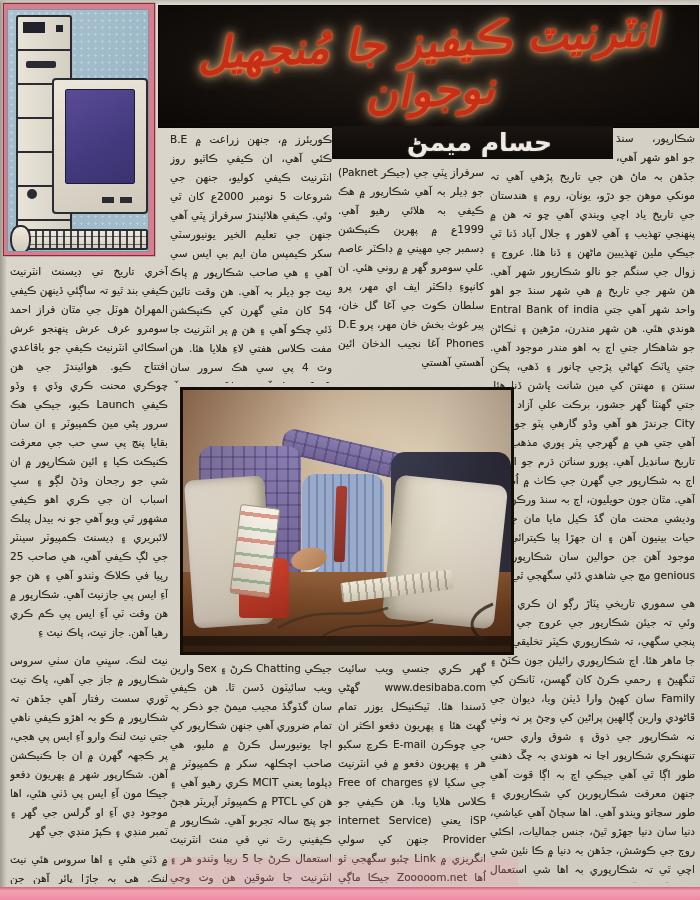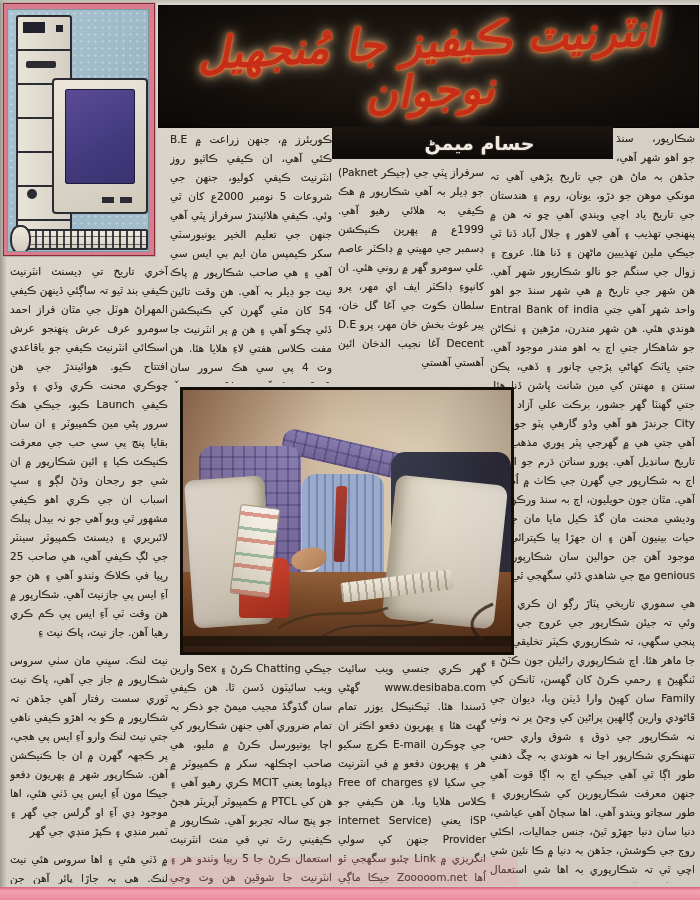--- a/index.html
+++ b/index.html
@@ -32,21 +32,21 @@
     transform:rotate(-3deg);
     text-shadow:0 0 3px #ff7a30,0 0 9px #e8a060,0 0 16px #9a9a8a,1px 1px 0 #5a1006;
     padding:0 8px;
   }
   .byline-bar{
     position:absolute;left:332px;top:126px;width:281px;height:33px;
     background:linear-gradient(#1b1511,#0d0a08);
     display:flex;align-items:center;justify-content:center;
   }
   .byline-bar .byline{
-    color:#efe9df;font-size:19px;font-weight:bold;direction:rtl;
+    color:#efe9df;font-size:25px;font-weight:bold;direction:rtl;
     text-shadow:0 0 2px #555;
     margin-left:14px;
   }
 
   
   .clipart{
     position:absolute;left:3px;top:3px;width:152px;height:253px;
     background:#d97d8e;
     padding:6px;box-sizing:border-box;
     box-shadow:inset 0 0 0 1px #8a2a3a, 0 0 0 1px #b7aFA6;
@@ -200,21 +200,21 @@
     <div class="headline">انٽرنيٽ ڪيفيز جا مُنجهيل نوجوان</div>
   </div>
   <div class="byline-bar">
     <div class="byline">حسام ميمڻ</div>
   </div>
 
   <div class="col c2t">
     <p>ڪوريئرز ۾، جنهن زراعت ۾ B.E ڪئي آهي، ان ڪيفي ڪاٿيو روز انٽرنيٽ ڪيفي کوليو، جنهن جي شروعات 5 نومبر 2000ع کان ٿي وئي. ڪيفي هلائيندڙ سرفراز ڀٽي آهي جنهن جي تعليم الخير يونيورسٽي سکر ڪيمپس مان ايم بي ايس سي آهي ۽ هي صاحب شڪارپور ۾ پاڪ نيٽ جو ڊيلر بہ آهي. هن وقت تائين 54 کان مٿي گهرن کي ڪنيڪشن ڏئي چڪو آهي ۽ هن ۾ پر انٽرنيٽ جا مفت ڪلاس هفتي لاءِ هلايا هئا. هن وٽ 4 پي سي هڪ سرور سان ڪنيڪٽ ٿيل آهي ۽ پاڪ نيٽ پر آءِ ايس پي ڪجهہ</p>
   </div>
   <div class="col c3t">
-    <p>سرفراز ڀٽي جي (جيڪر Paknet) جو ڊيلر بہ آهي شڪارپور ۾ هڪ ڪيفي بہ هلائي رهيو آهي. 1999ع ۾ پهرين ڪنيڪشن ڊسمبر جي مهيني ۾ ڊاڪٽر عاصم علي سومرو گهر ۾ روني هئي. ان کانپوءِ ڊاڪٽر ايف اي مهر، پرو سلطان ڪوٽ جي آغا گل خان، پير غوث بخش خان مهر، پرو D.E Decent آغا نجيب الدخان ائين آهستي آهستي</p>
+    <p>سرفراز ڀٽي جي (جيڪر Paknet) جو ڊيلر بہ آهي شڪارپور ۾ هڪ ڪيفي بہ هلائي رهيو آهي. 1999ع ۾ پهرين ڪنيڪشن ڊسمبر جي مهيني ۾ ڊاڪٽر عاصم علي سومرو گهر ۾ روني هئي. ان کانپوءِ ڊاڪٽر ايف اي مهر، پرو سلطان ڪوٽ جي آغا گل خان، پير غوث بخش خان مهر، پرو D.E Phones آغا نجيب الدخان ائين آهستي آهستي</p>
   </div>
   <div class="col c4">
     <div class="byline-spacer"></div>
     <p>شڪارپور، سنڌ جو اهو شهر آهي، جڏهن بہ ماڻ هن جي تاريخ پڙهي آهي تہ مونکي موهن جو دڙو، يونان، روم ۽ هندستان جي تاريخ ياد اچي ويندي آهي ڇو تہ هن ۾ پنهنجي تهذيب ۽ آهي لاهور ۽ جلال آباد ڏنا ٿي جيڪي ملين تهذيبين ماڻهن ۽ ڏنا هئا. عروج ۽ زوال جي سنگم جو نالو شڪارپور شهر آهي. هن شهر جي تاريخ ۾ هي شهر سنڌ جو اهو واحد شهر آهي جتي Entral Bank of india هوندي هئي. هن شهر مندرن، مڙهين ۽ ٺڪاڻن جو شاهڪار جتي اڄ بہ اهو مندر موجود آهي. جتي ڀاٽڪ کهاڻي پڙجي چانور ۽ ڏهي، پڪن سنتن ۽ مهنتن کي مين شانت ڀاشن ڏنا هئا. جتي گهنٽا گهر جشور، برڪت علي آزاد Pink City جرندڙ هو آهي وڏو گارهي پٽو جو نهيل آهي جتي هي ۾ گهرجي پٽر پوري مذهب جي تاريخ سانڍيل آهي. پورو سناتن ڌرم جو اتهاس اڄ بہ شڪارپور جي گهرن جي ڪاٺ ۾ اُڪريل آهي. مٿان جون حويليون، اڄ بہ سنڌ ورڪن جي وديشي محنت مان گڏ ڪيل مايا مان جوڙيل حيات بينيون آهن ۽ ان جهڙا ٻيا ڪيترائي آثار موجود آهن جن حوالين سان شڪارپور جي genious مچ جي شاهدي ڏئي سگهجي ٿي.</p>
     <p>هي سموري تاريخي پٽاڙ رڳو ان ڪري ڪئي وئي تہ جيئن شڪارپور جي عروج جي پروڄ پنجي سگهي، تہ شڪارپوري ڪيٽر تخليقي نسر جا ماهر هئا. اڄ شڪارپوري رائيلن جون ڪٽڻ ۽ ٽنگهيڻ ۽ رحمي ڪرڻ کان گهسن، ٽانڪن کي Family سان کهيڻ وارا ڏيٺن ويا، ديوان جي ڦاڻودي وارين ڳالهين پراڻين کي وڃڻ پر نہ وٺي نہ شڪارپور جي ذوق ۽ شوق واري حس، تنهنڪري شڪارپور اڃا نہ هوندي بہ چڱ ذهني طور اڳا ٿي آهي جيڪي اڄ بہ اڳا قوت آهي جنهن معرفت شڪارپورين کي شڪارپوري ۽ طور سڃاتو ويندو آهي. اها سڄاڻ آهي عياشي، دنيا سان دنيا جهڙو ٿيڻ، جنس جماليات، اڪئي روڄ جي ڪوشش، جڏهن بہ دنيا ۾ ڪا نئين شي اچي ٿي تہ شڪارپوري بہ اها شي استعمال ڪرڻ گهرندا آهن، تنهن ڪري هتان جا شوقين اها شي ڪيئن بہ حاصل ڪندا آهن. ان جو تازو مثال انٽرنيٽ آهي، هتي انٽرنيٽ جي شروعات بقول</p>
   </div>
   <div class="col c1">
     <p>آخري تاريخ تي ڊيسنٽ انٽرنيٽ ڪيفي بند ٿيو تہ ساڳئي ڏينهن ڪيفي المهراڻ هوٽل جي مٿان فراز احمد سومرو عرف عرش پنهنجو عرش اسڪائي انٽرنيٽ ڪيفي جو باقاعدي افتتاح ڪيو. هوائيندڙ جي هن چوڪري محنت ڪري وڏي ۽ وڏو ڪيفي Launch ڪيو، جيڪي هڪ سرور پڻي مين ڪمپيوٽر ۽ ان سان بقايا پنج پي سي حب جي معرفت ڪنيڪٽ ڪيا ۽ ائين شڪارپور ۾ ان شي جو رجحان وڌڻ لڳو ۽ سڀ اسباب ان جي ڪري اهو ڪيفي مشهور ٿي ويو آهي جو نہ بيدل پبلڪ لائبريري ۽ ڊيسنٽ ڪمپيوٽر سينٽر جي لڳ ڪيفي آهي، هي صاحب 25 رپيا في ڪلاڪ وٺندو آهي ۽ هن جو آءِ ايس پي جازنيٽ آهي. شڪارپور ۾ هن وقت ٽي آءِ ايس پي ڪم ڪري رهيا آهن. جاز نيٽ، پاڪ نيٽ ءِ</p>
     <p>نيٽ لنڪ. سڀني مان سٺي سروس شڪارپور ۾ جاز جي آهي، پاڪ نيٽ ٿوري سست رفتار آهي جڏهن تہ شڪارپور ۾ ڪو بہ اهڙو ڪيفي ناهي جتي نيٽ لنڪ وارو آءِ ايس پي هجي، پر ڪجهہ گهرن ۾ ان جا ڪنيڪشن آهن. شڪارپور شهر ۾ پهريون دفعو جيڪا مون آءِ ايس پي ڏٺي هئي، اها موجود ڊي آءِ او گرلس جي گهر ۽ ٽمبر منڊي ۽ ڪپڙ منڊي جي گهر</p>
     <p>۾ ڏٺي هئي ۽ اها سروس هئي نيٽ لنڪ. هي بہ جاڙا ڀائر آهن جن ڪراڻشاھ مان B.E ڪئي آهي ۽ هي شڪارپور جا مجيب مشق يوزرس آهن. چاٽنگ، اي ميل، مختلف علمي ۽ جنسي قسم جرن ويب سائيٽ ڪولاج جا ماهر، پر ICQ واري icon کي مائنر جا بہ ڏڪ هئي چيٽنگ تمام گهڻي ڪندا آهن ٽمير منگي</p>

